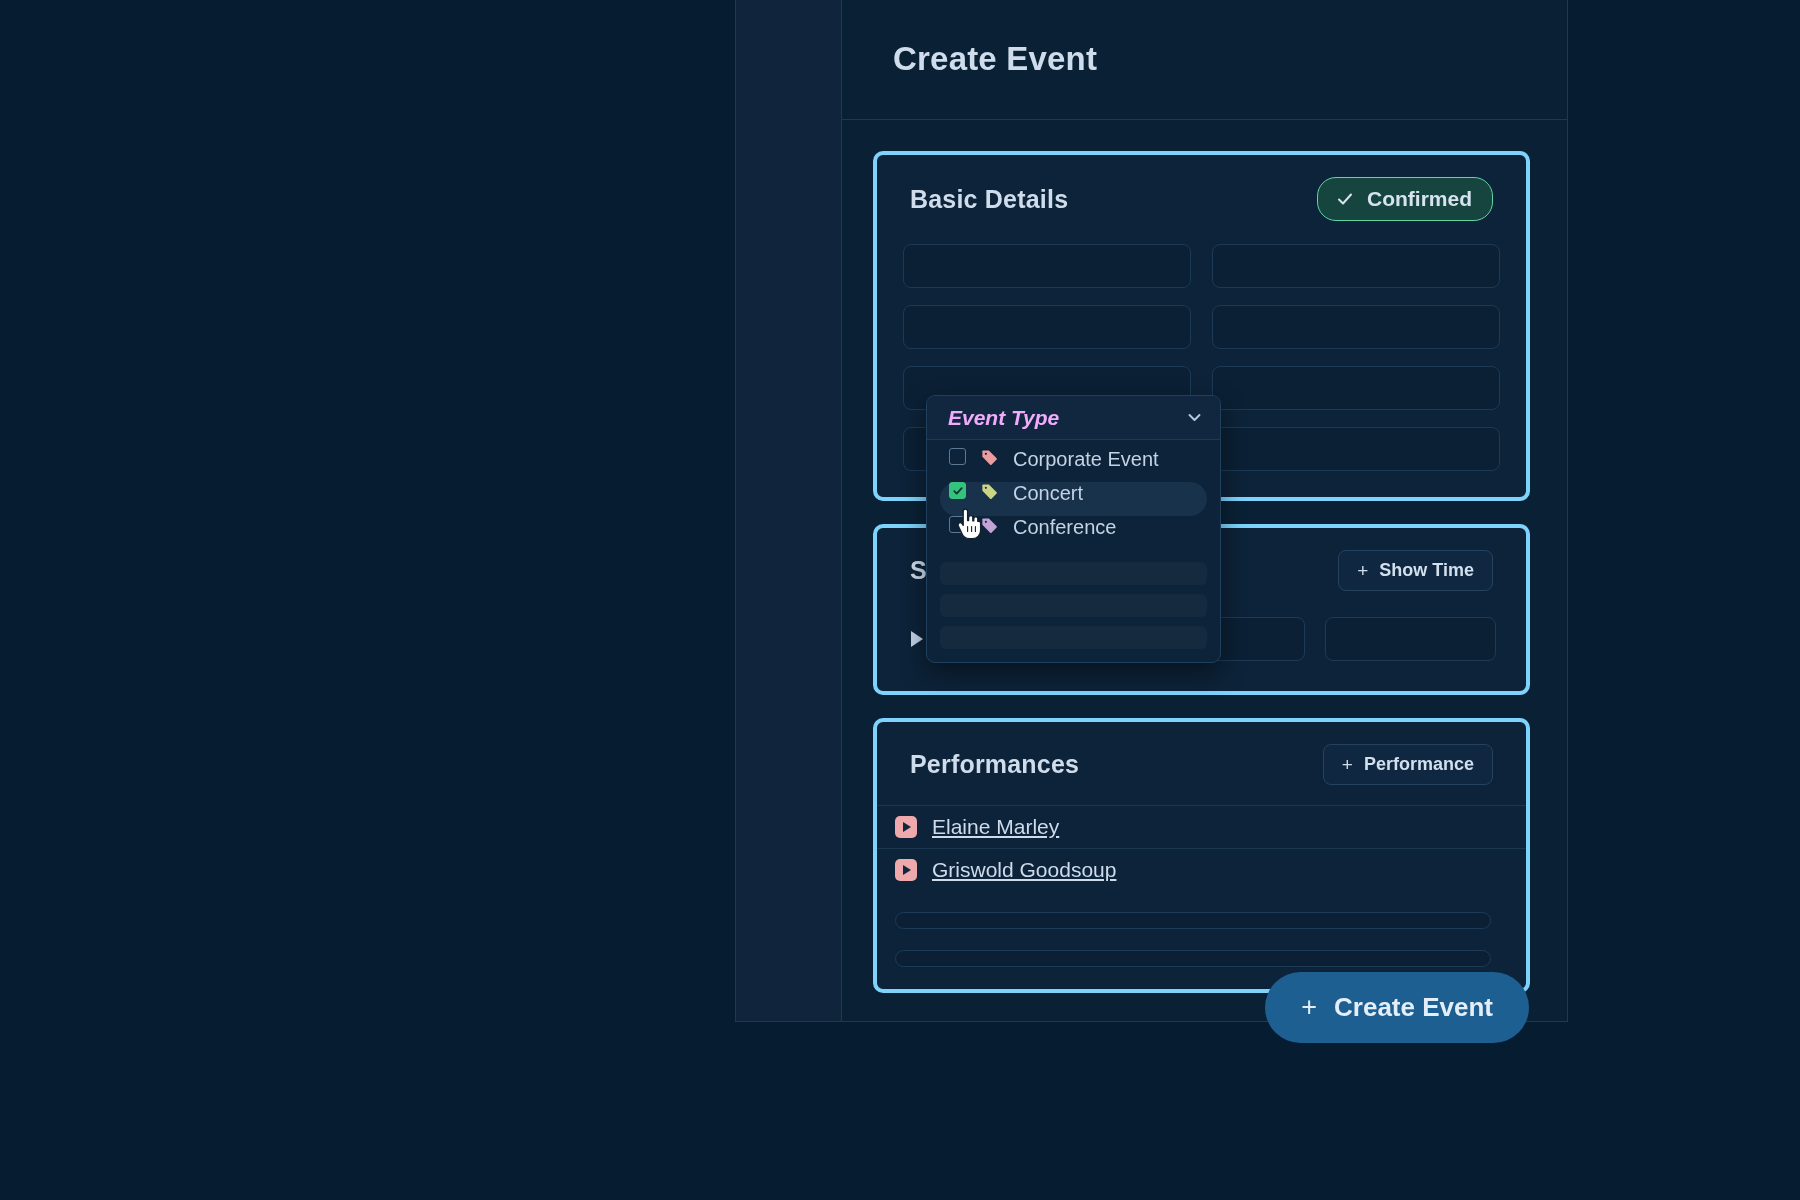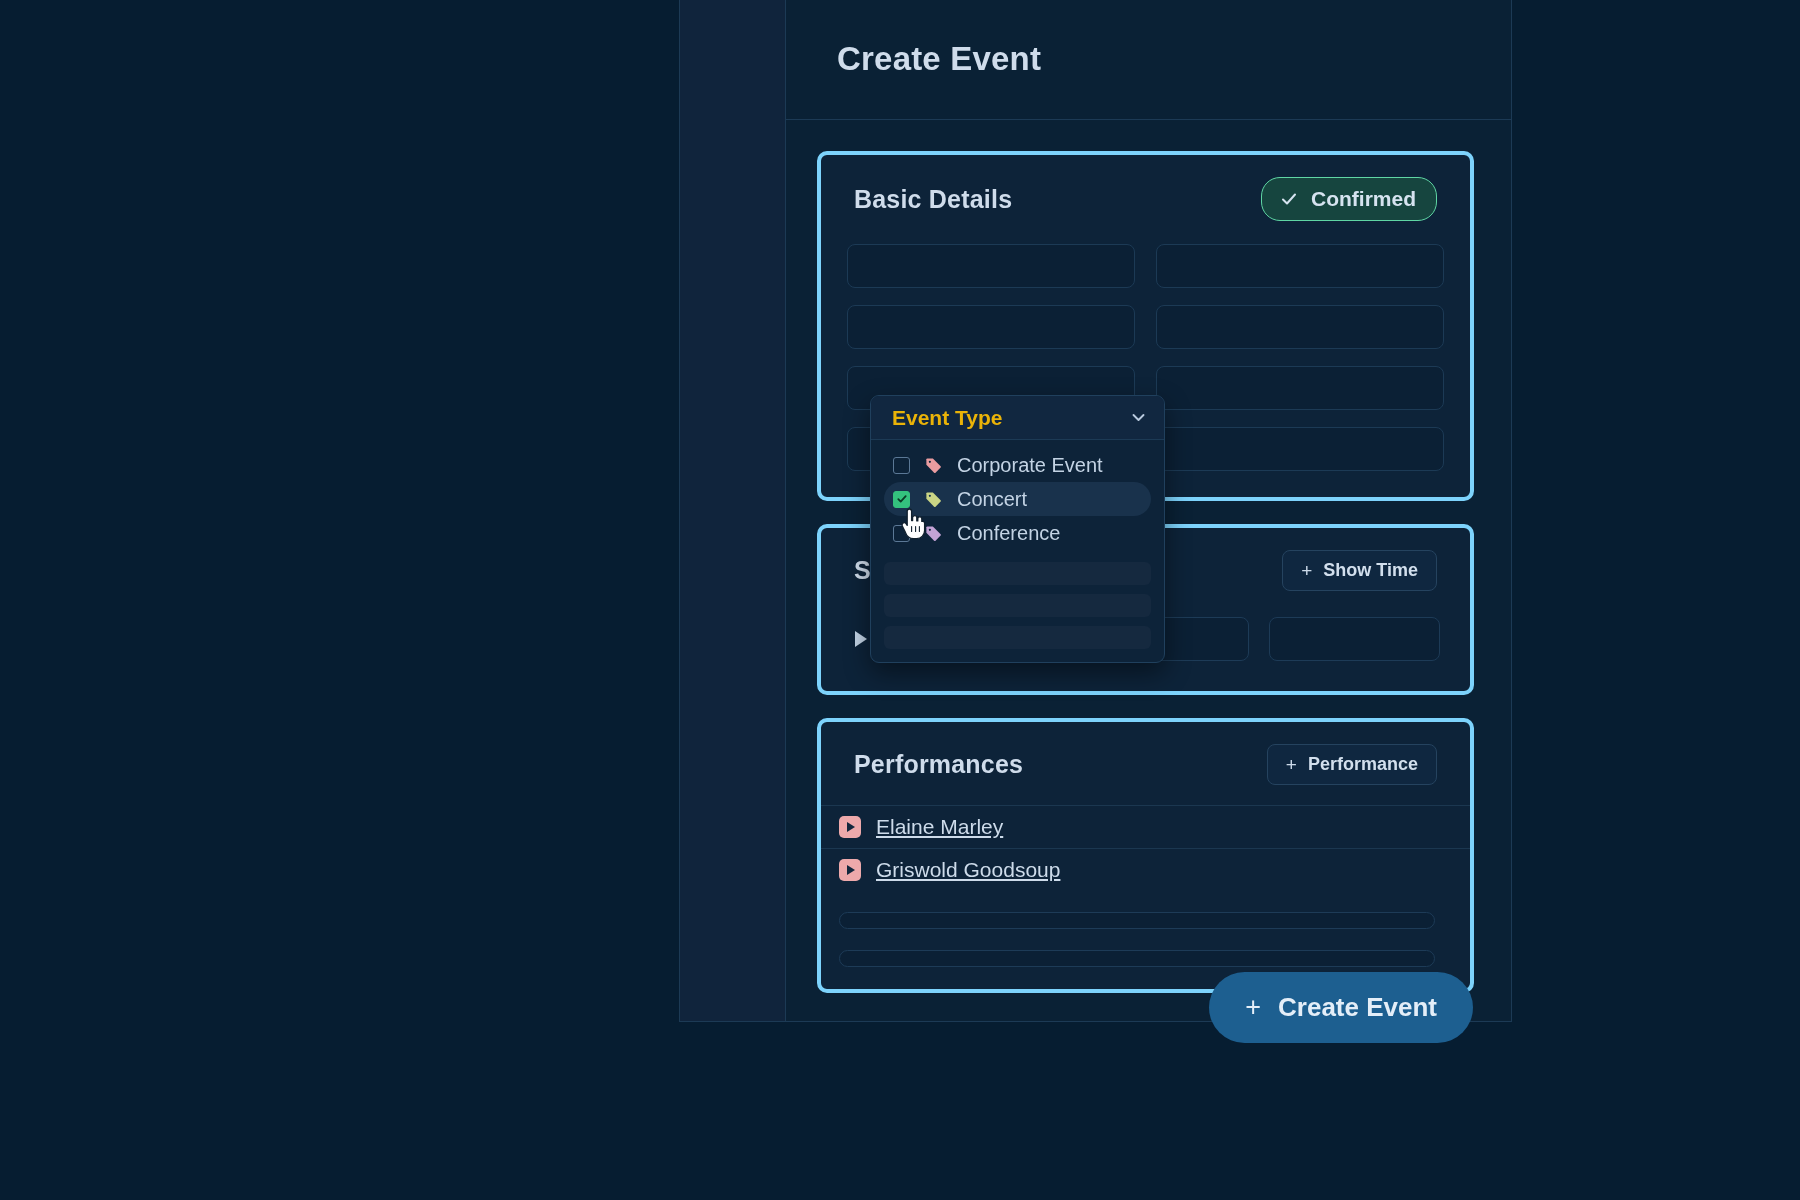--- a/index.html
+++ b/index.html
@@ -8,21 +8,21 @@
     width: 1800px;
     height: 1200px;
     background: #061d31;
     font-family: "Liberation Sans", sans-serif;
     overflow: hidden;
   }
 
   
   .app-shell {
     position: absolute;
-    left: 679px;
+    left: 735px;
     top: -1px;
     width: 833px;
     height: 1023px;
     border: 1px solid #1c3a55;
     border-top: none;
     background: #0a2135;
     display: flex;
   }
 
   .side-rail {
@@ -138,30 +138,30 @@
     height: 44px;
     display: flex;
     align-items: center;
     justify-content: space-between;
     padding: 0 16px 0 21px;
     border-bottom: 1px solid #1c3a55;
     background: #112740;
   }
   .dropdown-placeholder {
     font-size: 21px;
-    font-weight: bold;
-    color: #eab308;
+    font-style: italic;
+    font-weight: bold;
+    color: #f0abfc;
   }
   .chev { width: 19px; height: 19px; display:block; }
 
   .dropdown-list { padding: 8px 13px 13px 13px; }
 
   .option-row {
     display: flex;
-    align-items: center;
     gap: 14px;
     height: 34px;
     padding: 0 10px 0 9px;
     border-radius: 6px;
     position: relative;
   }
   .option-row.selected { background: #19324c; border-radius: 17px; }
   .option-label {
     font-size: 20px;
     color: #c3d3e4;

